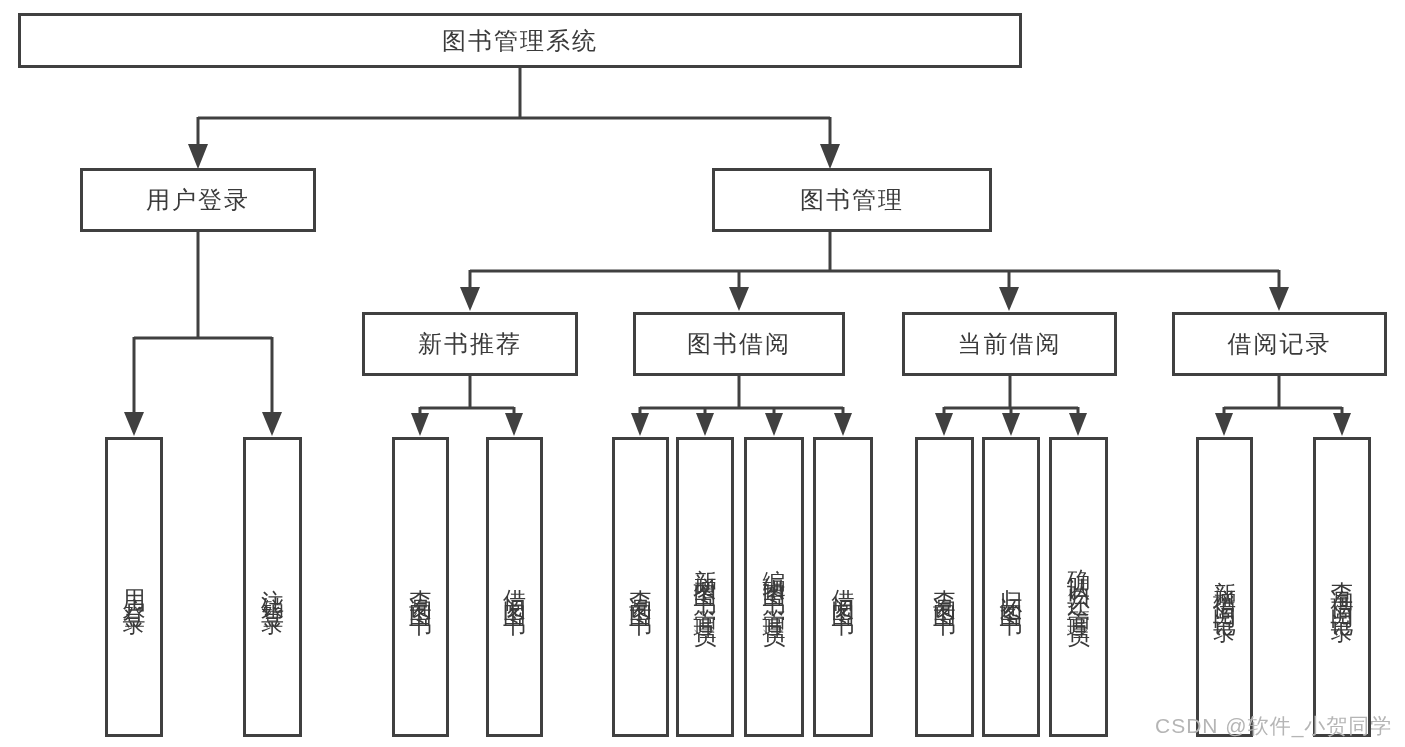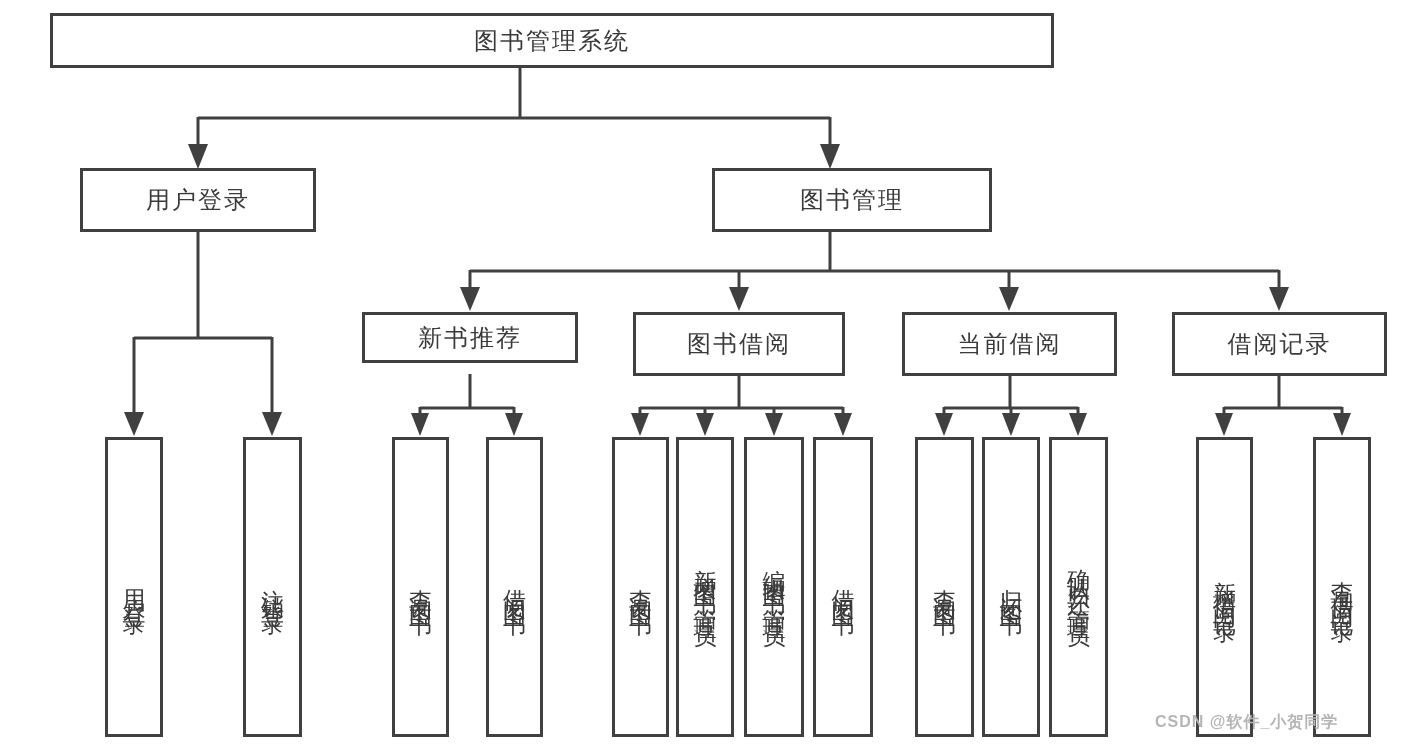--- a/index.html
+++ b/index.html
@@ -43,25 +43,24 @@
     font-size: 23px;
     letter-spacing: 8px;
     line-height: 1;
     color: #3a3a3a;
   }
   #watermark {
     position: absolute;
     left: 1155px;
     top: 712px;
     z-index: 3;
-    font-size: 16px;
+    font-size: 21px;
     color: #b5b5b5;
     letter-spacing: 1px;
     white-space: nowrap;
-    font-weight: bold;
   }
 </style>
 </head>
 <body>
 
 <div id="stage">
 
   <svg id="connectors" width="1405" height="747" viewBox="0 0 1405 747">
     <g stroke="#404040" stroke-width="3" fill="none">
 
@@ -119,32 +118,32 @@
       <polygon points="765,413 783,413 774,436"></polygon>
       <polygon points="834,413 852,413 843,436"></polygon>
       <polygon points="935,413 953,413 944,436"></polygon>
       <polygon points="1002,413 1020,413 1011,436"></polygon>
       <polygon points="1069,413 1087,413 1078,436"></polygon>
       <polygon points="1215,413 1233,413 1224,436"></polygon>
       <polygon points="1333,413 1351,413 1342,436"></polygon>
     </g>
   </svg>
 
-  <div class="box h" style="left:18px; top:13px; width:1004px; height:55px;margin-left:32px;">
+  <div class="box h" style="left:18px; top:13px; width:1004px; height:55px;">
     <span>图书管理系统</span>
   </div>
 
   <div class="box h" style="left:80px; top:168px; width:236px; height:64px;">
     <span>用户登录</span>
   </div>
   <div class="box h" style="left:712px; top:168px; width:280px; height:64px;">
     <span>图书管理</span>
   </div>
 
-  <div class="box h" style="left:362px; top:312px; width:216px; height:51px;">
+  <div class="box h" style="left:362px; top:312px; width:216px; height:64px;">
     <span>新书推荐</span>
   </div>
   <div class="box h" style="left:902px; top:312px; width:215px; height:64px;">
     <span>当前借阅</span>
   </div>
   <div class="box h" style="left:633px; top:312px; width:212px; height:64px;">
     <span>图书借阅</span>
   </div>
   <div class="box h" style="left:1172px; top:312px; width:215px; height:64px;">
     <span>借阅记录</span>

